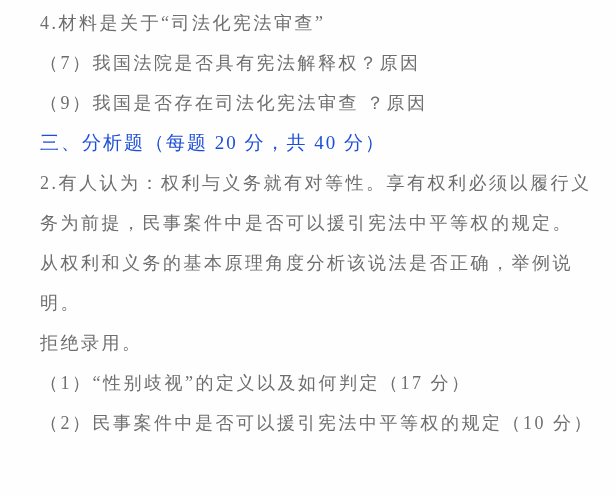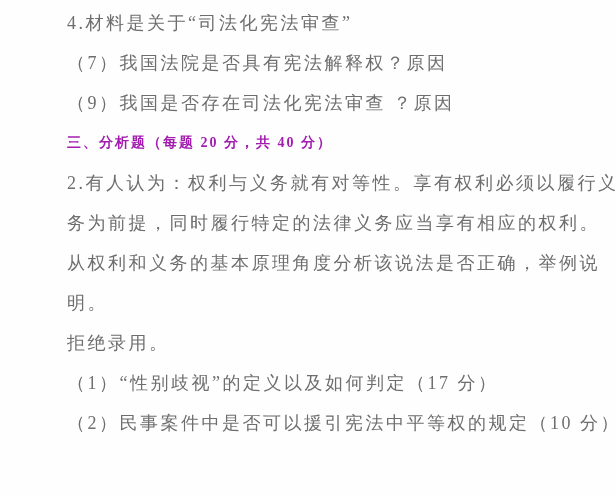--- a/index.html
+++ b/index.html
@@ -18,45 +18,44 @@
     overflow: hidden;
   }
   .line {
     height: 40px;
     line-height: 40px;
     font-size: 18px;
     letter-spacing: 2.5px;
     color: #6e6e6e;
     white-space: nowrap;
     font-weight: 400;
-    margin-left: 27px;
   }
   .line.heading {
-    color: #a21caf;
-    font-weight: 700;
-    font-size: 14px;
+    color: #1d4ed8;
+    font-weight: 400;
+    font-size: 19px;
     letter-spacing: 2px;
   }
 </style>
 </head>
 <body>
 
 <div class="page">
 
   <div class="line">4.材料是关于“司法化宪法审查”</div>
 
   <div class="line">（7）我国法院是否具有宪法解释权？原因</div>
 
   <div class="line">（9）我国是否存在司法化宪法审查 ？原因</div>
 
   <div class="line heading">三、分析题（每题 20 分，共 40 分）</div>
 
   <div class="line">2.有人认为：权利与义务就有对等性。享有权利必须以履行义</div>
 
-  <div class="line">务为前提，同时履行特定的法律义务应当享有相应的权利。</div>
+  <div class="line">务为前提，民事案件中是否可以援引宪法中平等权的规定。</div>
 
   <div class="line">从权利和义务的基本原理角度分析该说法是否正确，举例说</div>
 
   <div class="line">明。</div>
 
 
   <div class="line">拒绝录用。</div>
 
   <div class="line">（1）“性别歧视”的定义以及如何判定（17 分）</div>
 

